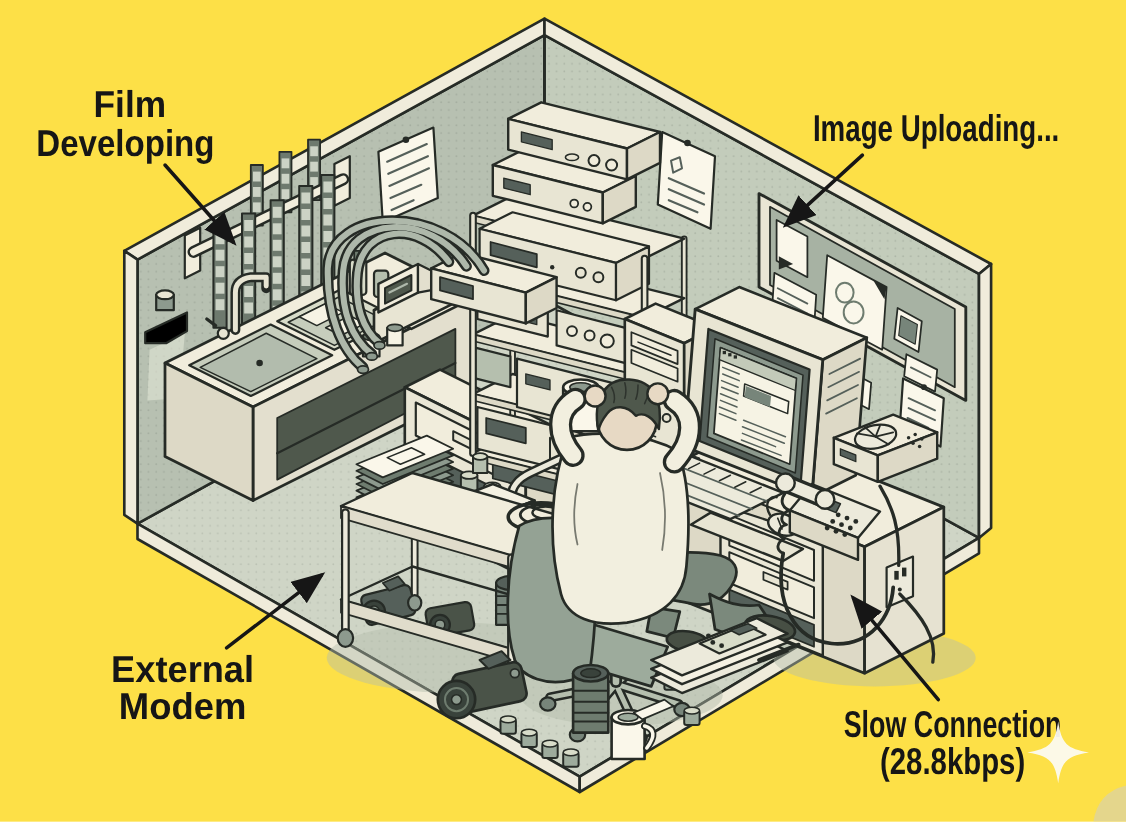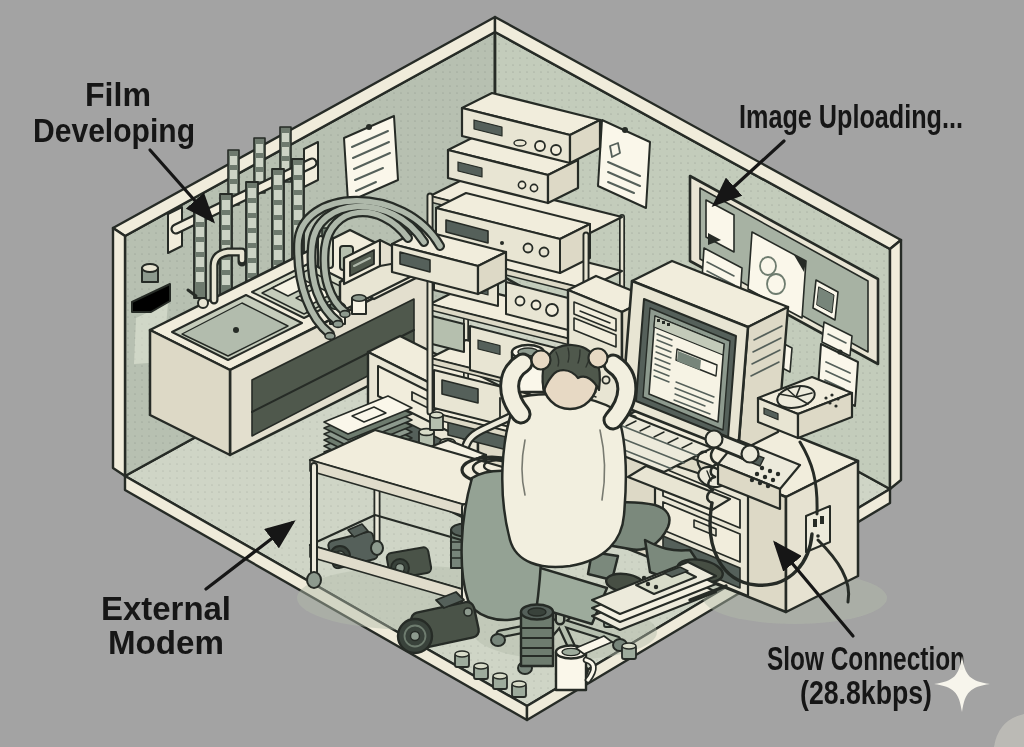--- a/index.html
+++ b/index.html
@@ -1,16 +1,16 @@
 <!DOCTYPE html>
 <html><head>
 <meta charset="utf-8">
 <style>
   html,body { margin:0; padding:0; }
-  .stage { position:relative; width:1024px; height:747px; background:#a3a3a3; overflow:hidden;
+  .stage { position:relative; width:1024px; height:747px; background:#fde047; overflow:hidden;
            font-family:"Liberation Sans", sans-serif; }
   svg { position:absolute; inset:0; display:block; }
   svg * { stroke-linejoin:round; stroke-linecap:round; }
   .lbl { font-family:"Liberation Sans", sans-serif; font-weight:bold; fill:#161616; font-size:34px; }
 </style>
 </head>
 <body>
 
 <div class="stage">
 <svg width="1024" height="747" viewBox="0 0 1024 747">

